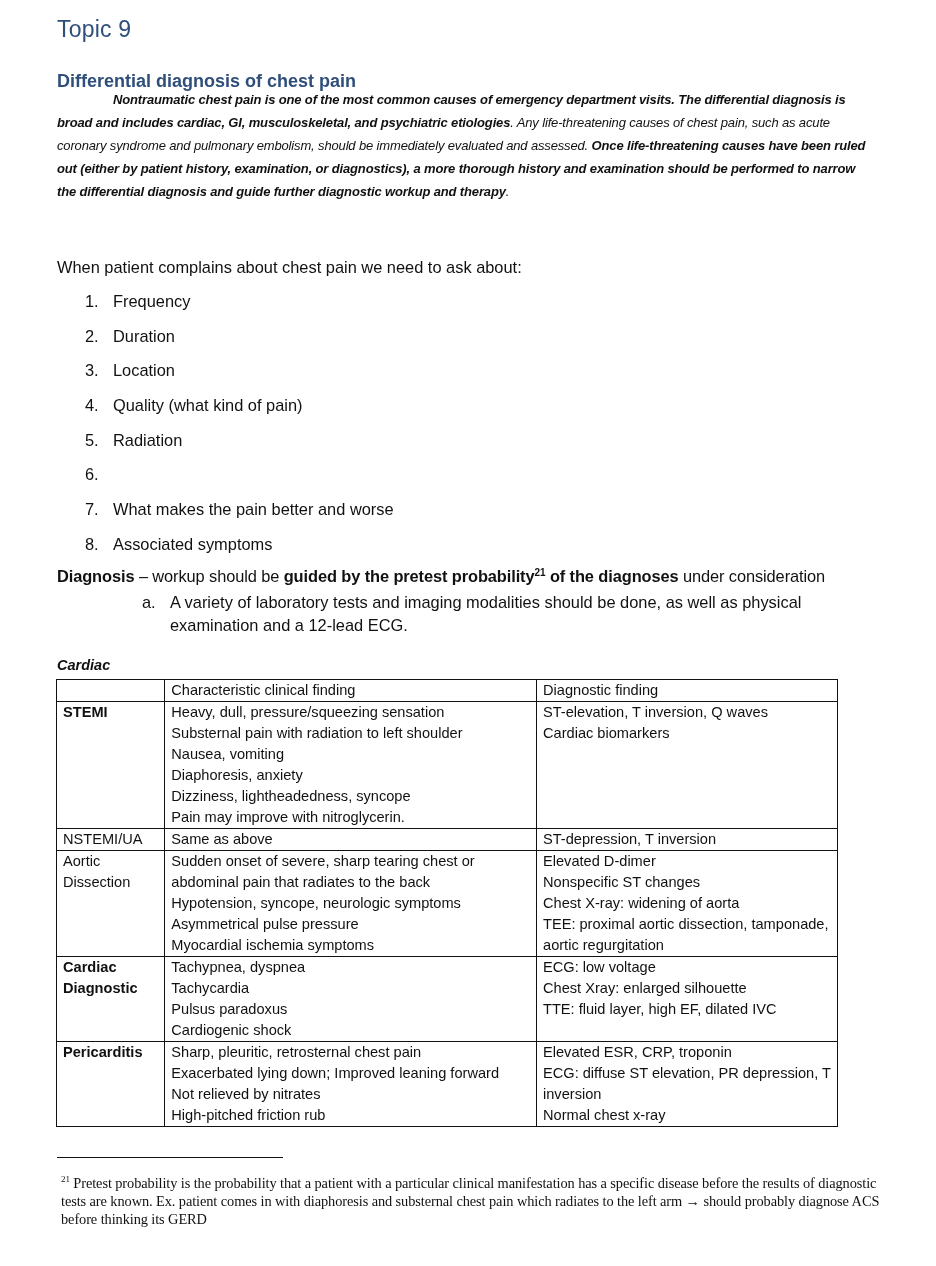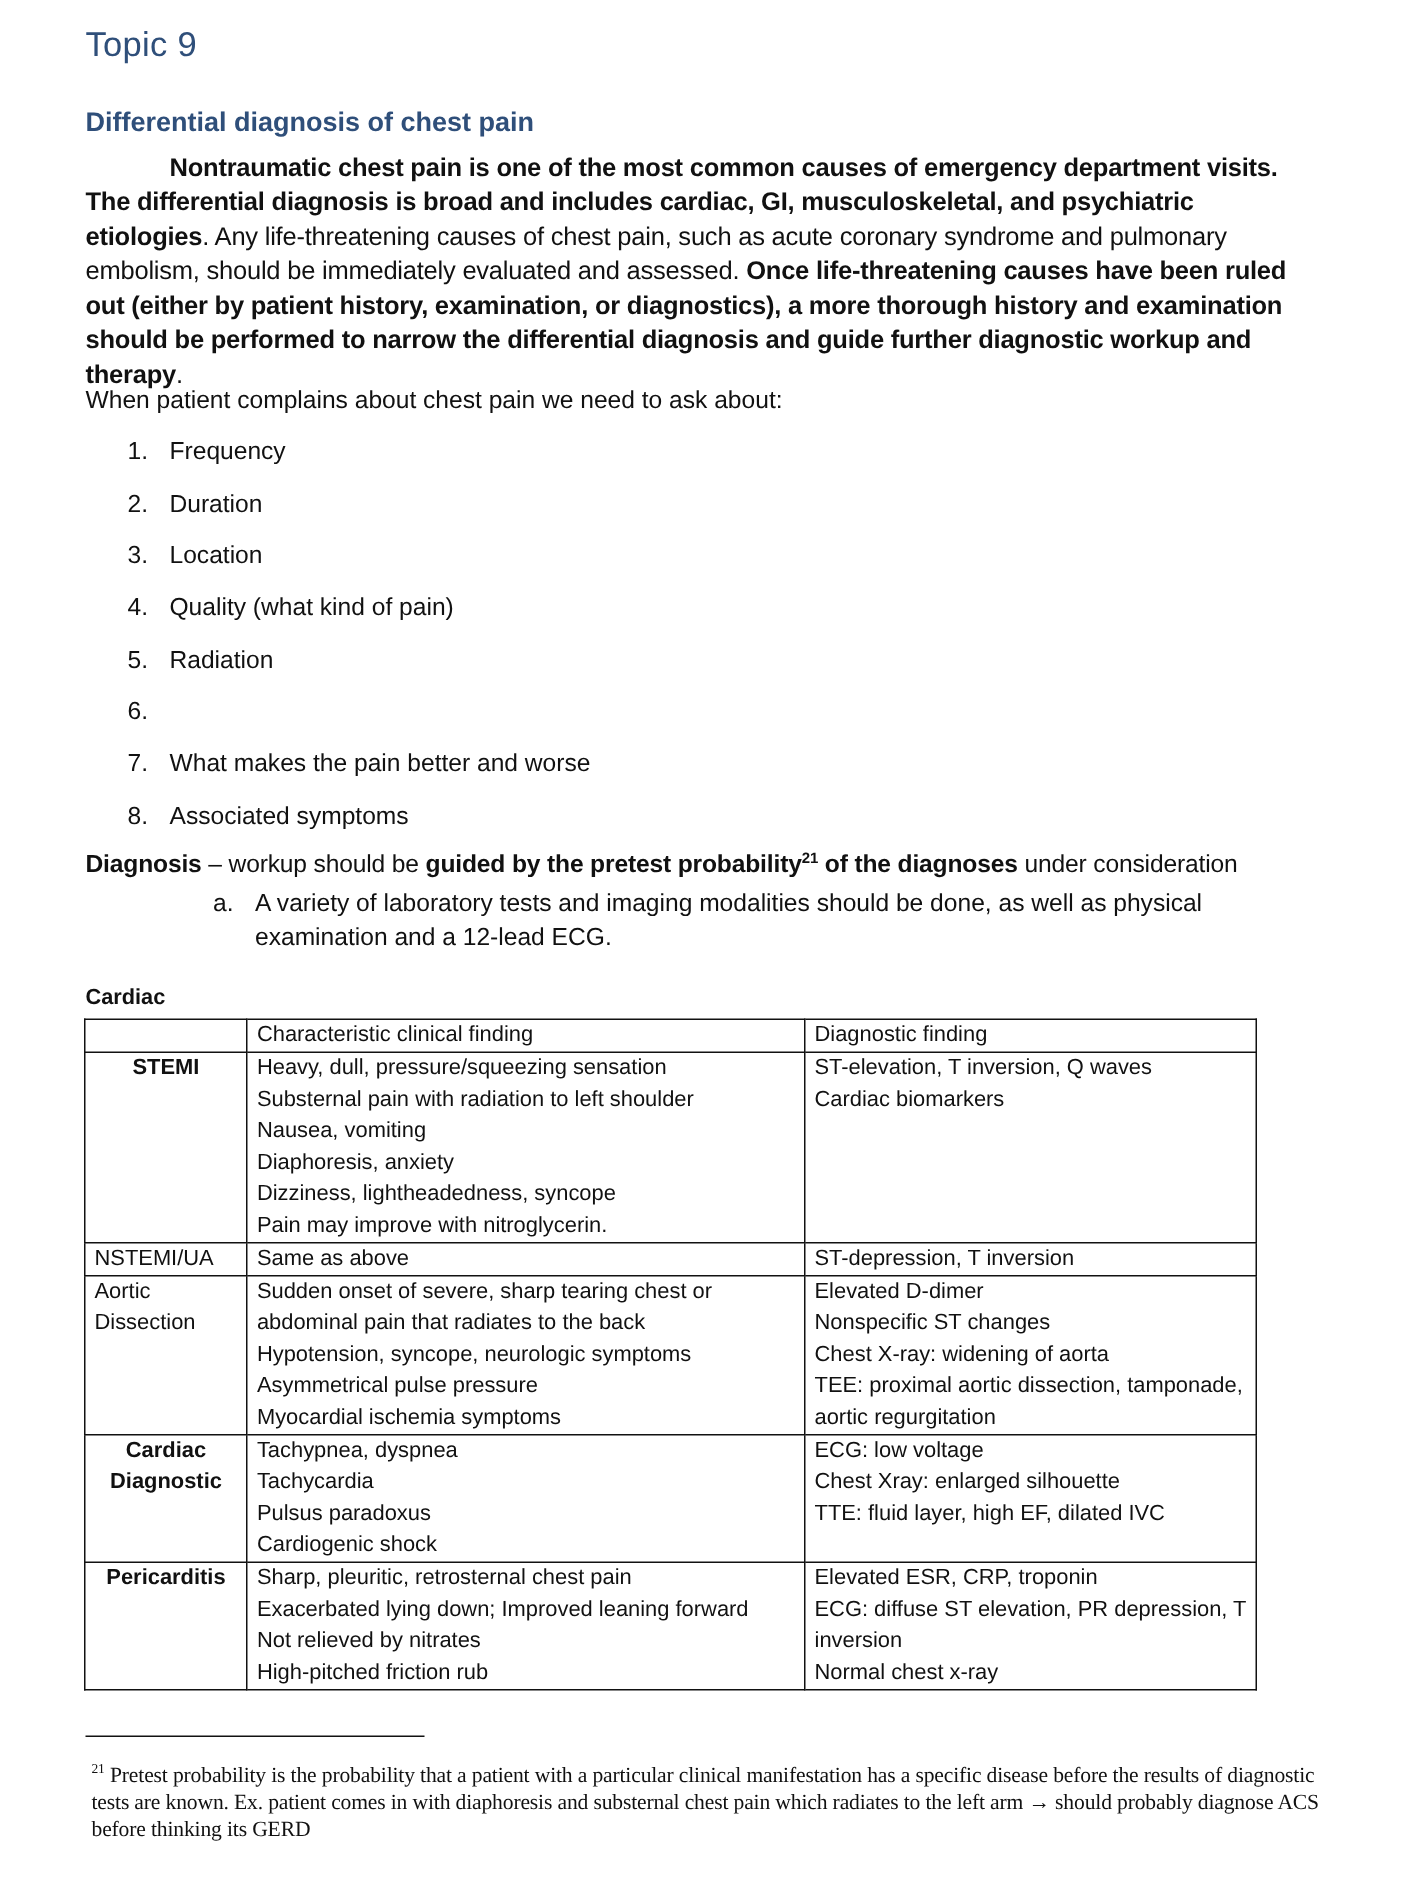--- a/index.html
+++ b/index.html
@@ -12,23 +12,24 @@
     .h1 {
       position: absolute; left: 0; top: 16px;
       font-size: 23px; color: #2f4f7a; font-weight: normal; margin: 0;
       letter-spacing: 0.2px;
     }
     .h2 {
       position: absolute; left: 0; top: 71px;
       font-size: 18px; color: #2f4f7a; font-weight: bold; margin: 0;
     }
     .intro {
-      position: absolute; left: 0; top: 100px; width: 818px;
-      font-size: 17px; line-height: 23px; margin: 0;
+      position: absolute; left: 0; top: 88px; width: 818px;
+      font-size: 13px; line-height: 23px; margin: 0;
       letter-spacing: -0.15px;
+      font-style: italic;
     }
     .intro .indent { display: inline-block; width: 56px; }
     .ask {
       position: absolute; left: 0; top: 258px;
       font-size: 16.4px; margin: 0;
     }
     .qlist { position: absolute; left: 28px; top: 292px; margin: 0; padding: 0; list-style: none; }
     .qlist li { height: 34.7px; font-size: 16.4px; display: flex; }
     .qlist .num { width: 28px; display: inline-block; }
     .diag {
@@ -36,32 +37,32 @@
       font-size: 16.4px; margin: 0; letter-spacing: -0.1px;
     }
     .diag sup { font-size: 10px; font-weight: bold; }
     .sublist {
       position: absolute; left: 85px; top: 591px; width: 700px;
       font-size: 16.4px; line-height: 23px; display: flex;
     }
     .sublist .num { width: 28px; flex: none; }
     .cardiac-label {
       position: absolute; left: 0; top: 657px;
-      font-size: 14.5px; font-weight: bold; margin: 0;
+      font-size: 14.5px; font-weight: bold; margin: 0; font-style: italic;
     }
     table.ddx {
       position: absolute; left: -1px; top: 679px; width: 782px;
       border-collapse: collapse; font-size: 14.6px; line-height: 21px;
     }
     table.ddx td {
       border: 1.6px solid #111; vertical-align: top; padding: 0 6px;
     }
     table.ddx td.c0 { width: 100px; }
     table.ddx td.c1 { width: 368px; }
-    table.ddx .bold { font-weight: bold; text-align: center; }
+    table.ddx .bold { font-weight: bold; }
     table.ddx .line { display: block; white-space: nowrap; }
     .fn-rule {
       position: absolute; left: 0; top: 1157px; width: 226px; height: 0;
       border-top: 1.4px solid #111;
     }
     .footnote {
       position: absolute; left: 0; top: 1166px; width: 825px;
       font-family: "Liberation Serif", "DejaVu Serif", serif;
       font-size: 14.4px; line-height: 18px; margin: 4px; letter-spacing: -0.1px;
     }

